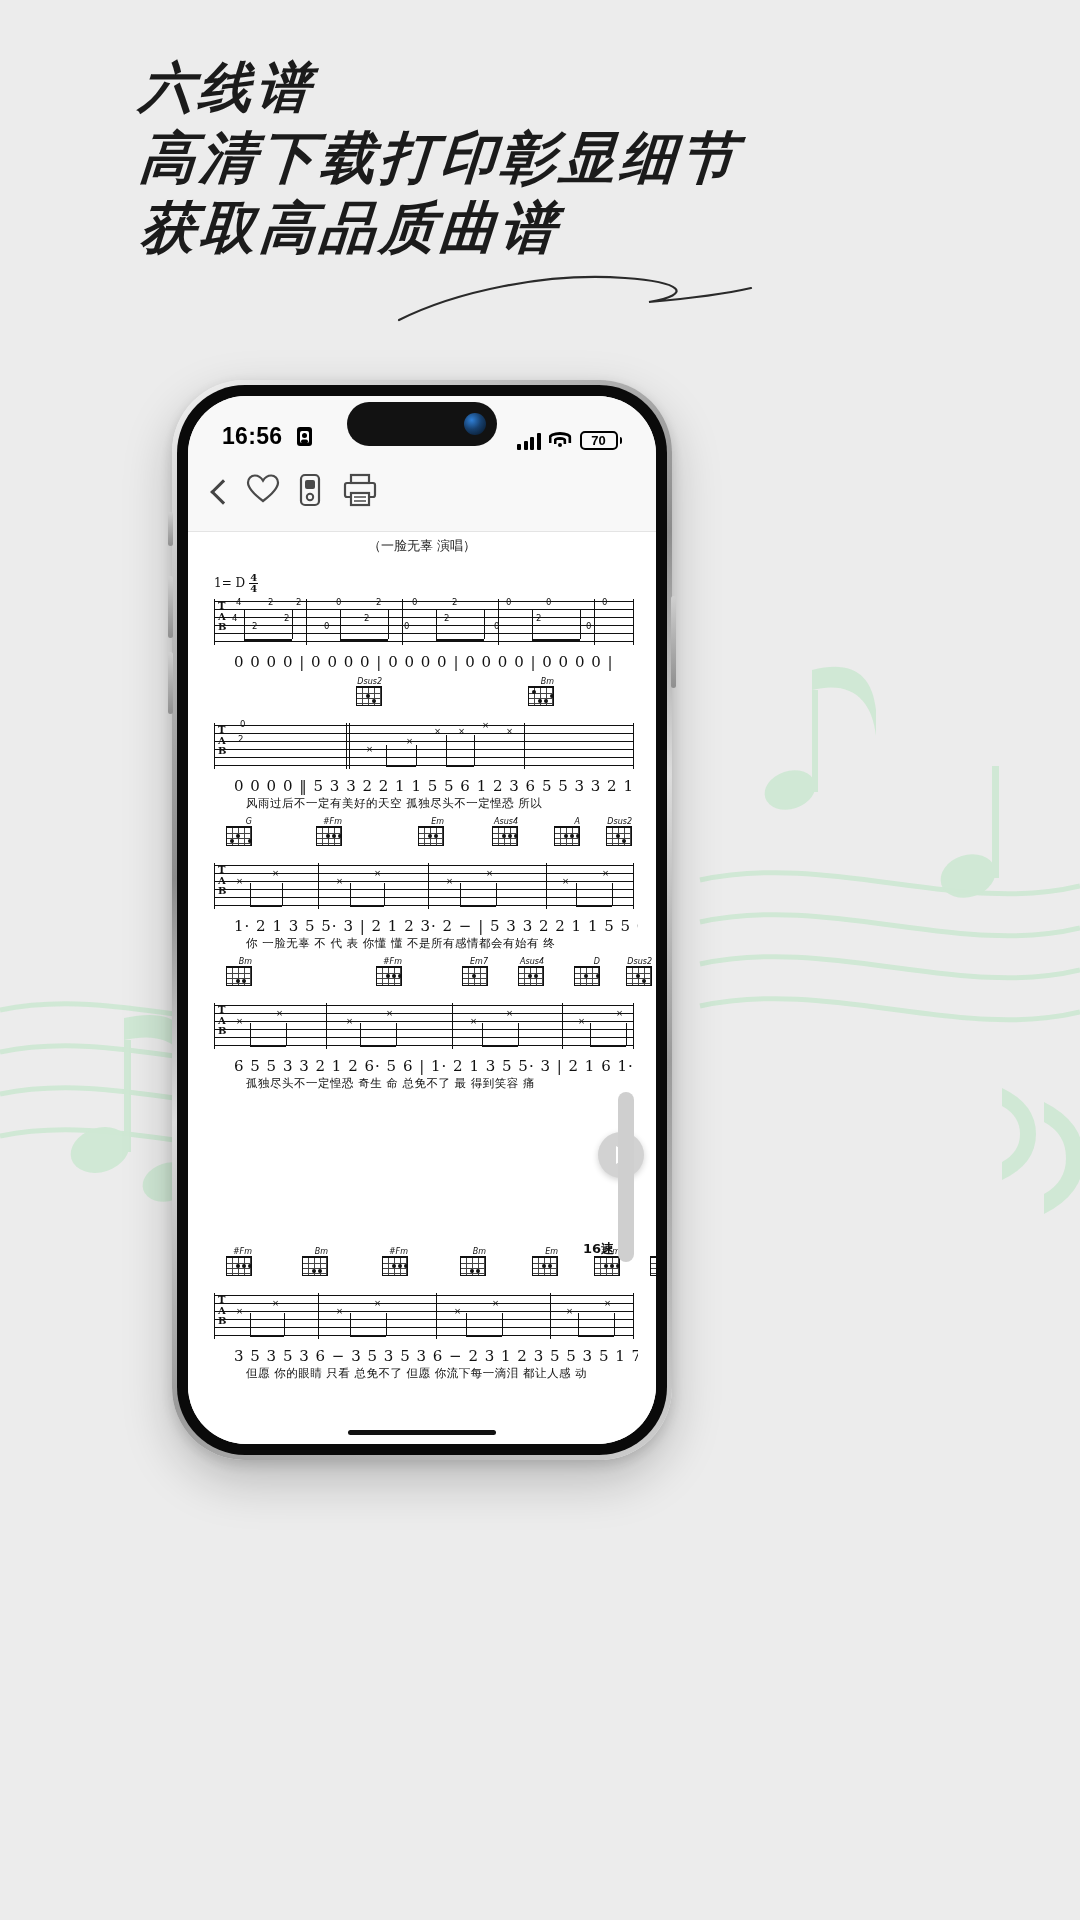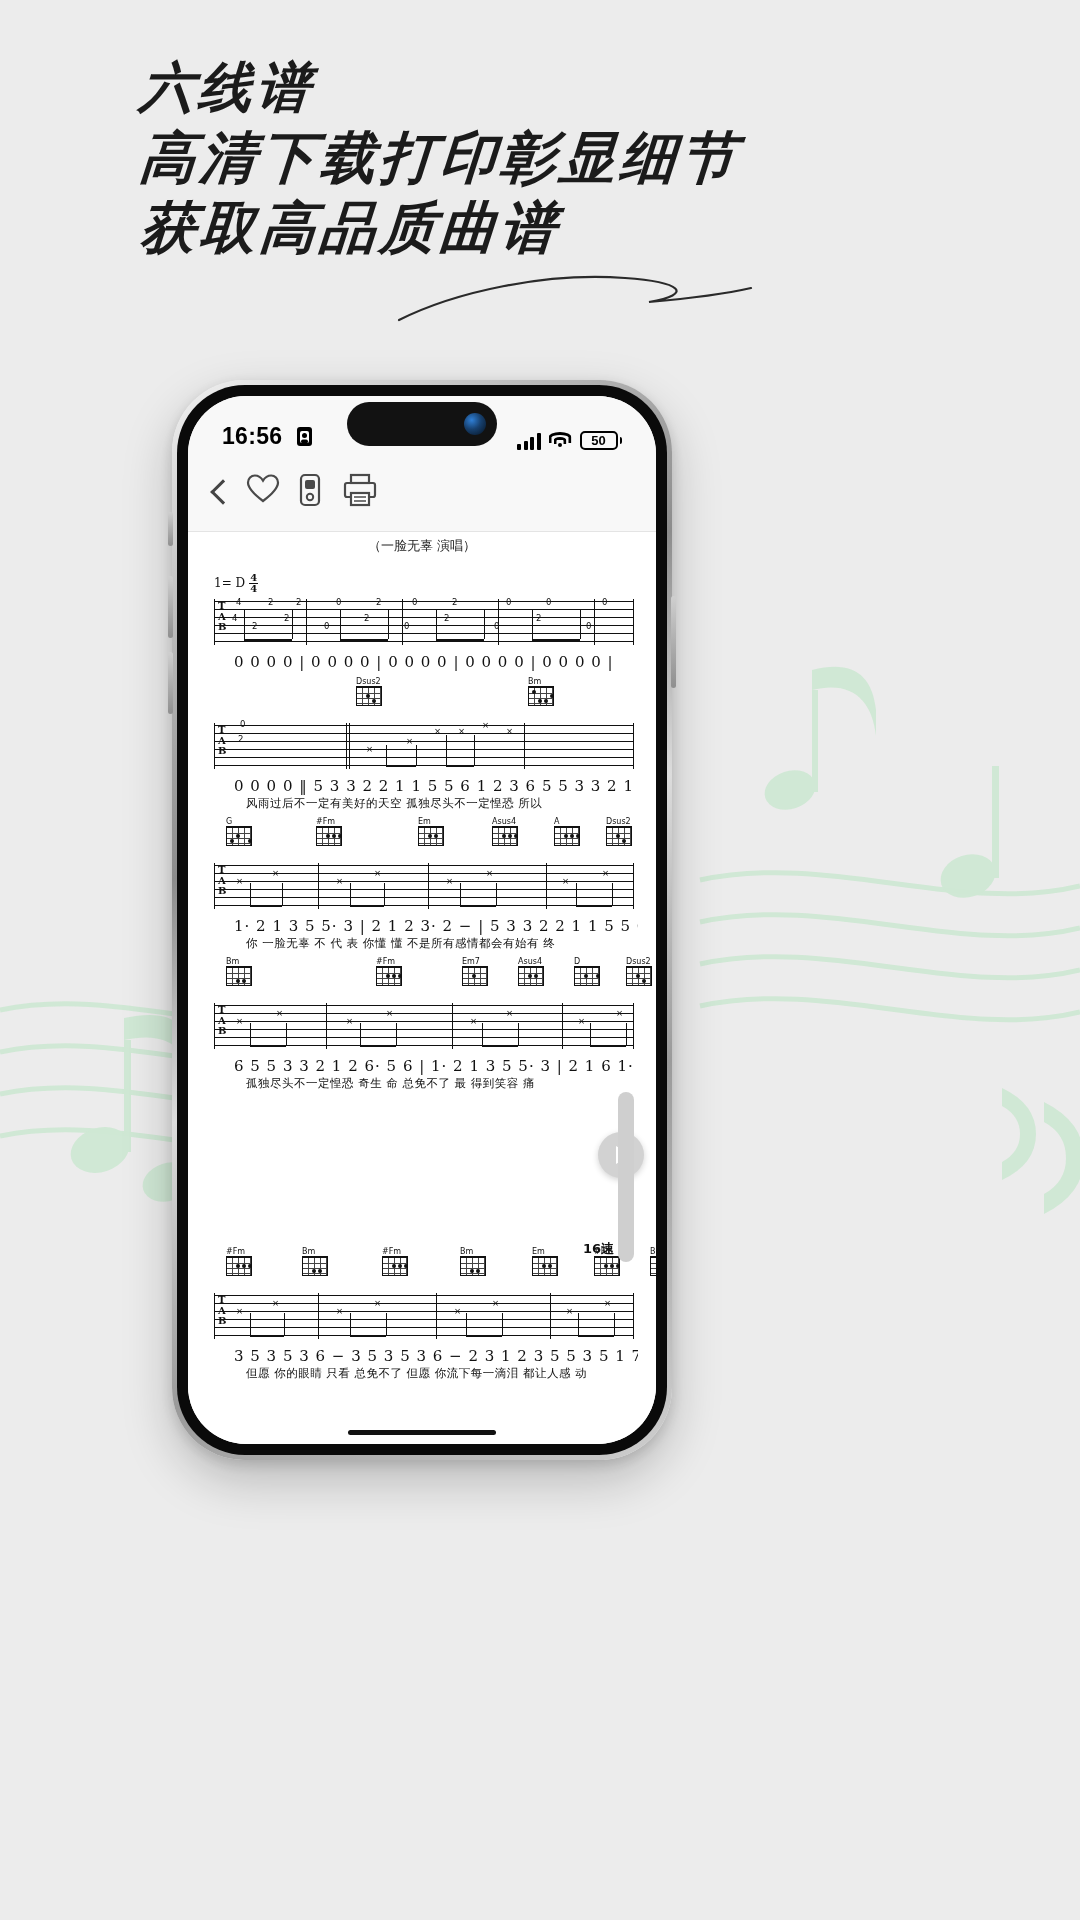--- a/index.html
+++ b/index.html
@@ -149,21 +149,21 @@
   .tab-clef { position: absolute; left: 12px; top: 2px; font-size: 10px; line-height: 10.5px; color: #111; font-family: "DejaVu Serif", serif; font-weight: 600; }
   .bar-v { position: absolute; width: 1px; background: #111; top: 0; height: 100%; }
   .tabnum { position: absolute; font-size: 8.5px; color: #111; font-family: "DejaVu Sans", sans-serif; line-height: 1; }
   .stem { position: absolute; width: 1px; background: #111; }
   .beam { position: absolute; height: 2px; background: #111; }
 
   .numline { display: flex; align-items: baseline; gap: 0; font-size: 15px; color: #111; font-family: "DejaVu Serif", serif; letter-spacing: 1px; padding-left: 28px; margin-top: 8px; white-space: nowrap; overflow: hidden; }
   .lyricline { font-size: 11.5px; color: #111; font-family: "DejaVu Sans", sans-serif; letter-spacing: .5px; padding-left: 40px; margin-top: 1px; white-space: nowrap; overflow: hidden; }
 
   .chordrow { position: relative; height: 40px; margin: 6px 0 0 0; }
-  .chordbox { position: absolute; text-align: left; }
+  .chordbox { position: absolute; text-align: right; font-style: italic; }
   .chordbox .cname { font-size: 8px; color: #111; font-family: "DejaVu Sans", sans-serif; line-height: 9px; }
   .grid { width: 26px; height: 20px; border: 1px solid #111; border-top: 2px solid #111; position: relative; margin: 0 auto; }
   .grid i.v { position: absolute; top: 0; bottom: 0; width: 1px; background: #444; }
   .grid i.h { position: absolute; left: 0; right: 0; height: 1px; background: #444; }
   .dot { position: absolute; width: 4px; height: 4px; border-radius: 50%; background: #111; }
 
   
   .player { position: absolute; right: 12px; top: 600px; z-index: 9; display: flex; flex-direction: column; align-items: center; }
   .play-btn {
     width: 46px; height: 46px; border-radius: 50%;
@@ -242,21 +242,21 @@
                 <i></i>
                 <i></i>
               </span>
             <span class="wifi">
                 <span></span>
                 <span></span>
                 <span></span>
               </span>
             <span class="batt">
               <span class="batt-body">
-                  <span class="batt-num">50</span>
+                  <span class="batt-num">70</span>
                 </span>
               <span class="batt-cap"></span>
             </span>
           </div>
         </div>
 
         <div class="navbar">
           <div class="back-btn"></div>
           <div class="nav-ico">
             <svg width="34" height="32" viewBox="0 0 34 32">

